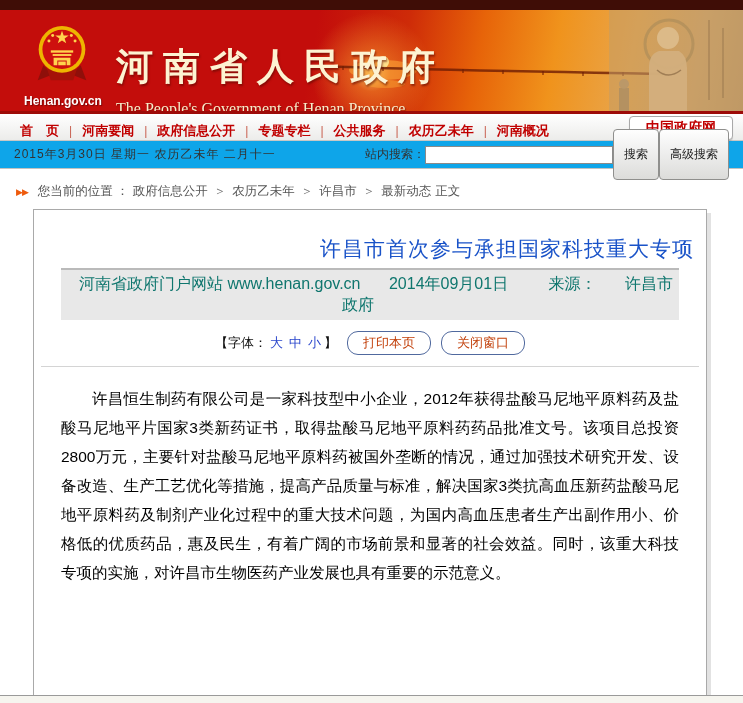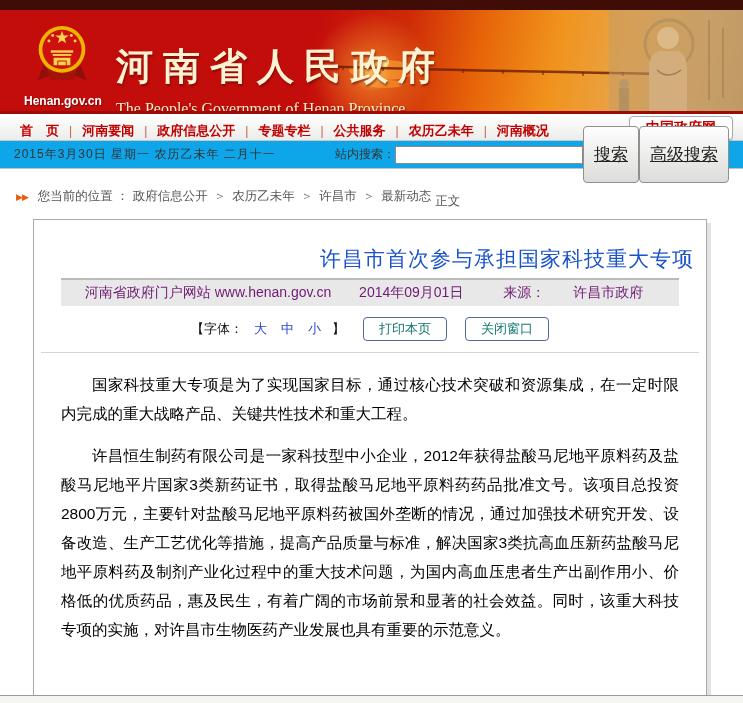--- a/index.html
+++ b/index.html
@@ -52,48 +52,48 @@
   .datebar {
     height:28px; background:#0ea5e9; border-bottom:1px solid #c2c2c0;
     display:flex; align-items:center; padding:0 14px; font-size:12px; color:#333;
   }
   .date-text { letter-spacing:1px; }
   .searchwrap { margin-left:auto; display:flex; align-items:center; }
   .search-label { font-size:12px; color:#333; }
   .search-input { width:188px; height:18px; border:1px solid #8a8a8a; background:#fff; font-size:12px; padding:0 3px; }
   .mini-btn {
     background:linear-gradient(#fefefe,#dcdcda); border:1px solid #8f8f8d; border-radius:4px;
-    font-size:17px; color:#222; padding:16px 10px; cursor:pointer; font-family:inherit;text-decoration:underline;
+    font-size:12px; color:#222; padding:16px 10px; cursor:pointer; font-family:inherit;
   }
 
   
   .breadcrumb { margin:14px 0 9px 16px; font-size:12.5px; color:#555; display:flex; align-items:center; gap:4px; }
   .crumb-arrows { color:#ee5a0c; font-size:9px; letter-spacing:-1px; margin-right:6px; }
   .crumb-link { color:#555; text-decoration:none; cursor:pointer; }
   .crumb-sep { color:#777; padding:0 2px; }
-  .crumb-current { color:#555;margin-top:10px; }
+  .crumb-current { color:#555; }
 
   
   .article {
     margin-left:33px; width:674px; min-height:500px; background:#fff;
     border:1px solid #a9a9a9; box-shadow:4px 4px 0 #e2e2e2;
   }
   .article-title {
     text-align:right; color:#1a53c8; font-size:21px; font-weight:normal;
     margin:25px 12px 5px; letter-spacing:1px; font-family:"Liberation Serif", serif;
   }
   .meta {
     margin:0 27px; background:#e8e8e8; border-top:2px solid #bababa;
-    text-align:center; font-size:14px; color:#701a75; padding:4px 0;
+    text-align:center; font-size:16px; color:#0f766e; padding:4px 0;
   }
   .meta span { margin:0 12px; }
-  .controls { text-align:center; margin-top:11px; font-size:13px; color:#111; display:flex; justify-content:center; align-items:center; gap:8px; }
+  .controls { text-align:center; margin-top:11px; font-size:13px; color:#111; display:flex; justify-content:center; align-items:center; gap:0; }
   .font-link { color:#2a46cc; text-decoration:none; padding:0 3px; cursor:pointer; }
   .ctl-btn {
-    background:#fff; border:1px solid #50699e; border-radius:4px; font-size:13px; color:#0f766e;
+    background:#fff; border:1px solid #50699e; border-radius:11px; font-size:13px; color:#c2410c;
     padding:2px 15px; margin-left:10px; cursor:pointer; font-family:inherit;
   }
   .rule { border:0; border-top:1px solid #d4d4d4; margin:11px 7px 0; }
   .body-text { padding:17px 27px 20px; font-size:15.5px; line-height:29px; color:#000; text-align:justify; }
   .body-text p { text-indent:2em; margin-bottom:13px; }
 
   .bottom-bar {
     position:absolute; left:0; right:0; bottom:0; height:8px;
     background:#f6f5ef; border-top:1px solid #9a9a9a;
   }
@@ -204,19 +204,18 @@
       <a class="font-link">中</a>
       <a class="font-link">小</a>
       <span>】</span>
       <button class="ctl-btn">打印本页</button>
       <button class="ctl-btn">关闭窗口</button>
     </div>
 
     <hr class="rule">
 
     <div class="body-text">
-      <p>国家科技重大专项是为了实现国家目标，通过核心技术突破和资源集成，在一定时限内完成的重大战略产品、关键共性技术和重大工程。</p>
       <p>许昌恒生制药有限公司是一家科技型中小企业，2012年获得盐酸马尼地平原料药及盐酸马尼地平片国家3类新药证书，取得盐酸马尼地平原料药药品批准文号。该项目总投资2800万元，主要针对盐酸马尼地平原料药被国外垄断的情况，通过加强技术研究开发、设备改造、生产工艺优化等措施，提高产品质量与标准，解决国家3类抗高血压新药盐酸马尼地平原料药及制剂产业化过程中的重大技术问题，为国内高血压患者生产出副作用小、价格低的优质药品，惠及民生，有着广阔的市场前景和显著的社会效益。同时，该重大科技专项的实施，对许昌市生物医药产业发展也具有重要的示范意义。</p>
     </div>
   </div>
 
   <div class="bottom-bar"></div>
 </div>
 
 </body></html>

